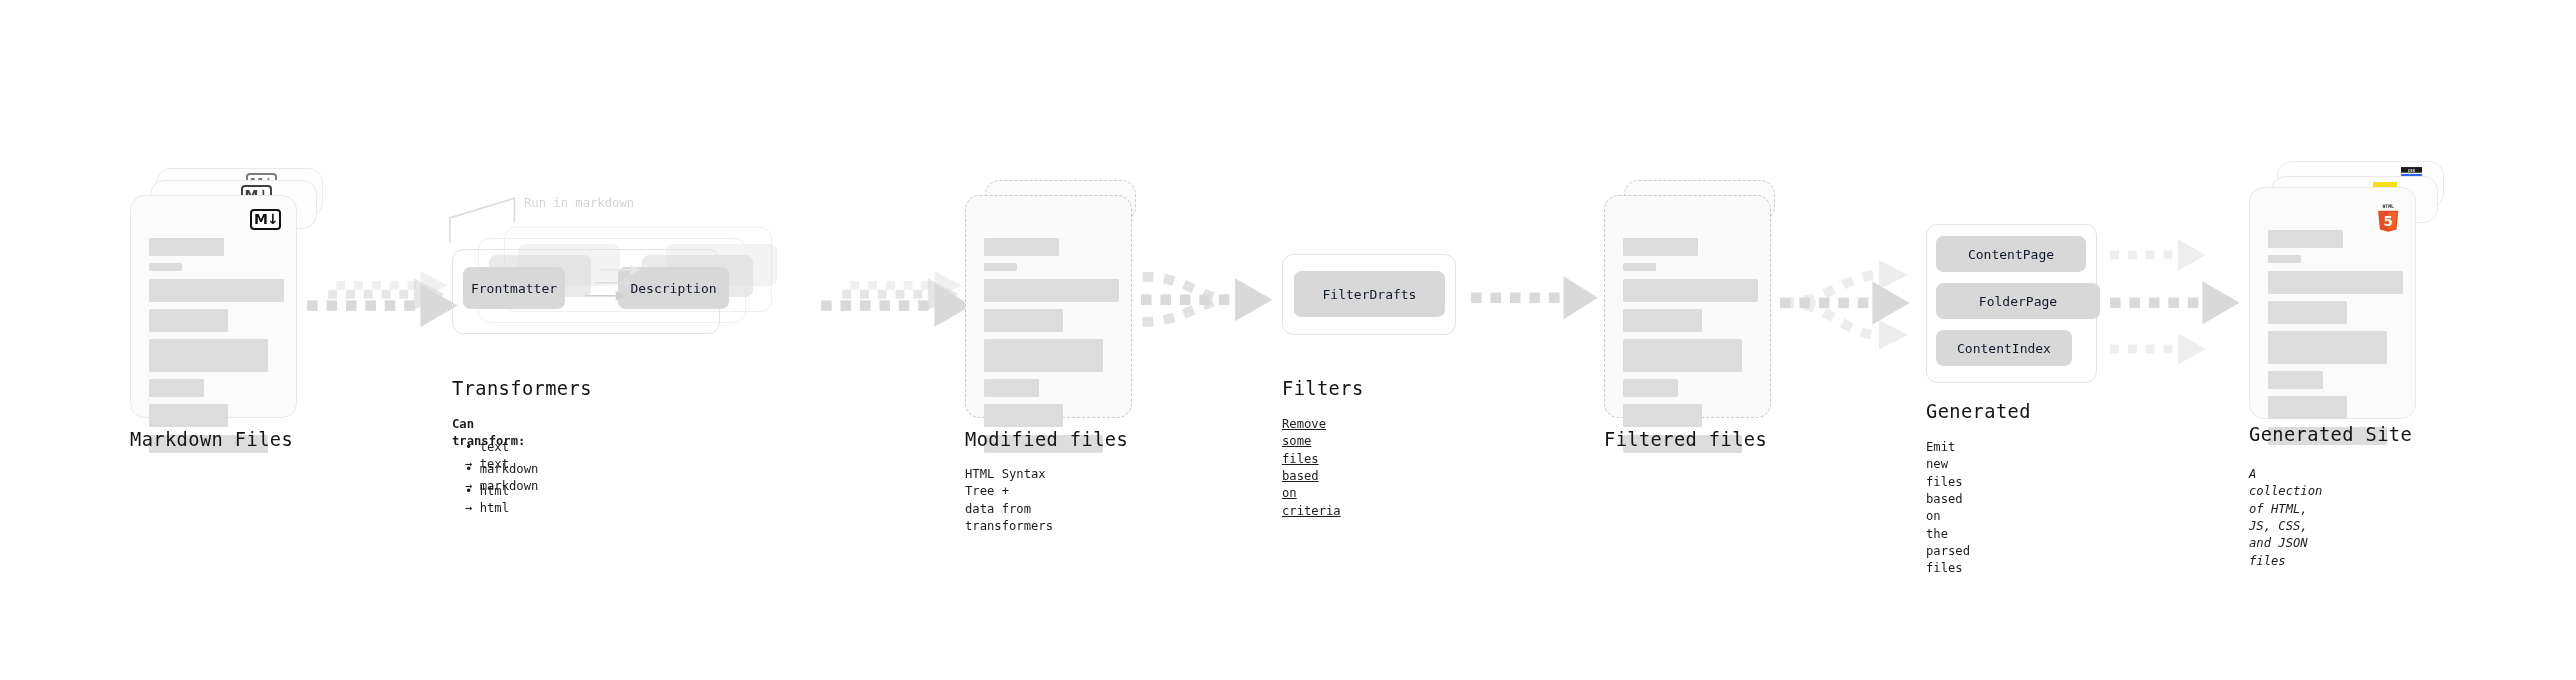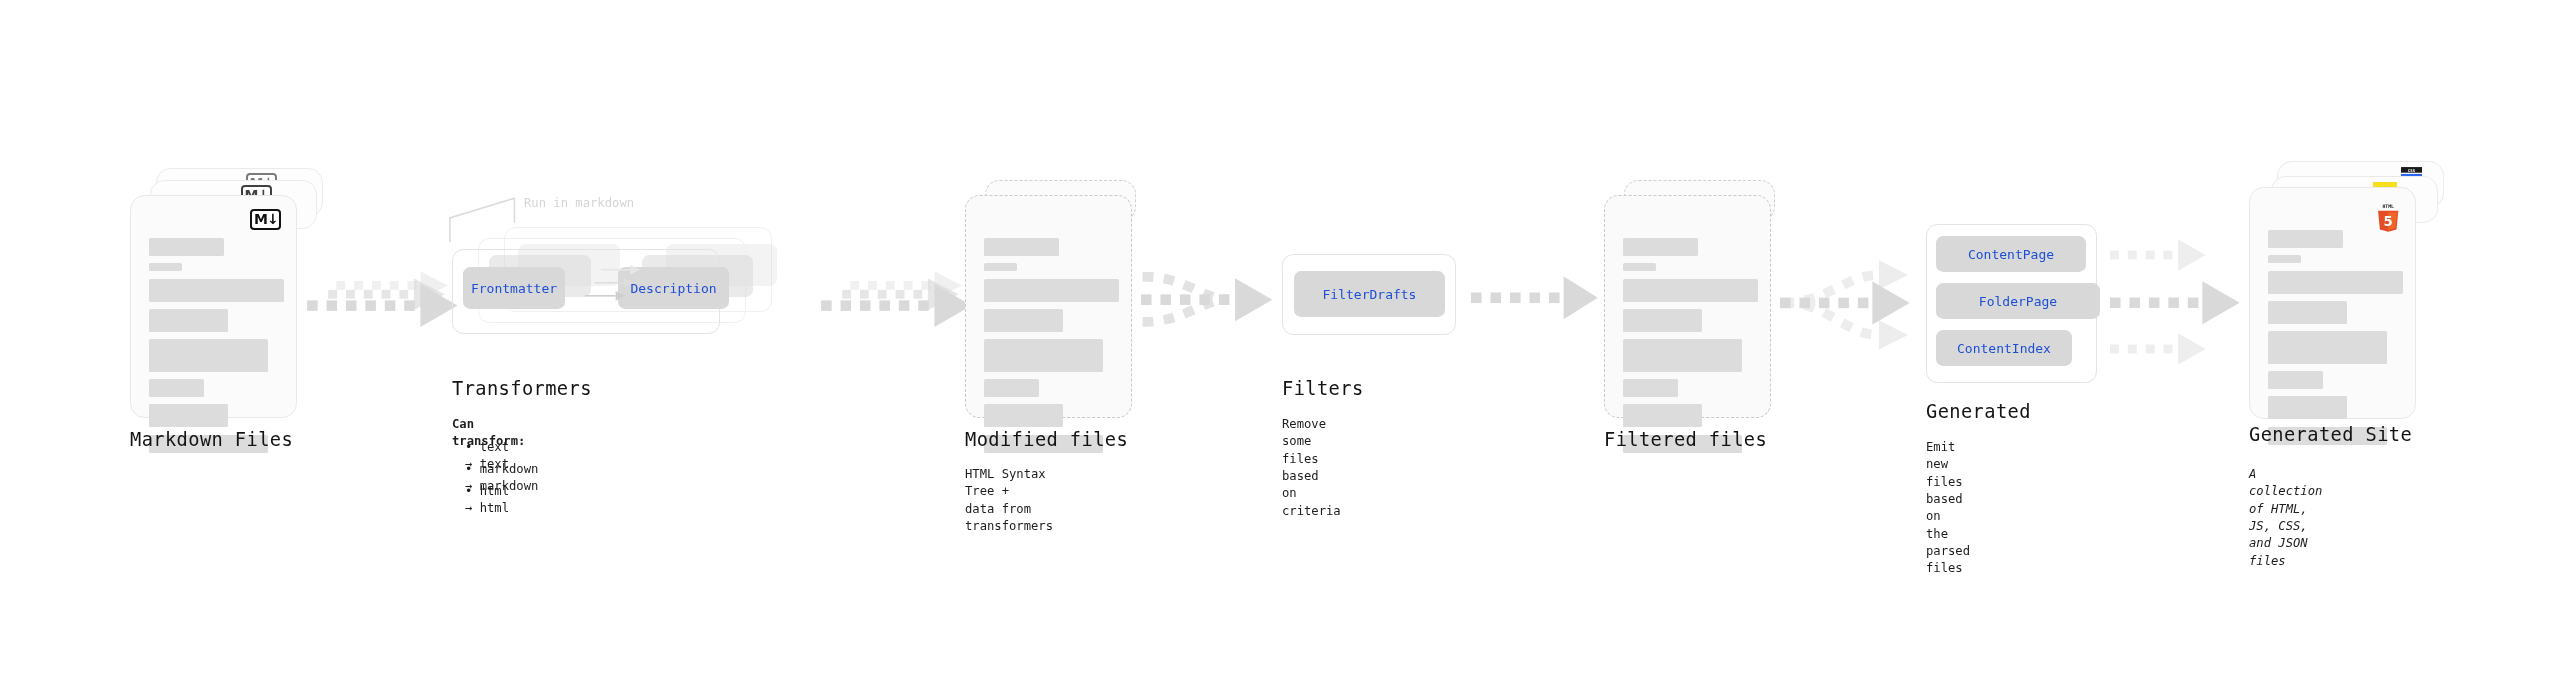--- a/index.html
+++ b/index.html
@@ -93,21 +93,21 @@
     border-radius: 11.4px;
     background: #ffffff;
     box-sizing: border-box;
   }
   .groupbox.ghost-layer { background: transparent; border-color: #f0f0f0; }
 
   .pill {
     position: absolute;
     background: #d8d8d8;
     border-radius: 7.3px;
-    color: #1d4ed8;
+    color: #0f172a;
     font-size: 13px;
     line-height: 1;
     display: flex;
     align-items: center;
     justify-content: center;
     box-sizing: border-box;
     white-space: nowrap;
   }
   .pill.faint1 { background: rgba(216,216,216,0.55); color: transparent; }
   .pill.faint2 { background: rgba(216,216,216,0.30); color: transparent; }
@@ -294,21 +294,21 @@
         <rect x="72" y="42" width="13" height="13"></rect>
       <rect x="96" y="42" width="13" height="13"></rect>
       <path d="M116 22 L162 48.5 L116 75 Z"></path>
     </g>
   </svg>
 
   <div class="node">
     <div class="groupbox" style="left:1282px; top:254px; width:174px; height:81px;"></div>
     <div class="pill" style="left:1294px; top:271px; width:151px; height:46px;">FilterDrafts</div>
     <div class="title" style="left:1282px; top:378px;">Filters</div>
-    <div class="subtitle" style="left:1282px; top:416px;">Remove some files based
+    <div class="subtitle" style="left:1282px; top:416px;text-decoration:underline;">Remove some files based
 on criteria</div>
   </div>
 
   <svg class="abs-svg" style="left:1471px; top:281px;" width="130" height="49" viewBox="0 0 160 60">
     <g fill="#d9d9d9">
       <rect x="0" y="14" width="13" height="13"></rect>
         <rect x="24" y="14" width="13" height="13"></rect>
       <rect x="48" y="14" width="13" height="13"></rect>
         <rect x="72" y="14" width="13" height="13"></rect>
       <rect x="96" y="14" width="13" height="13"></rect>

